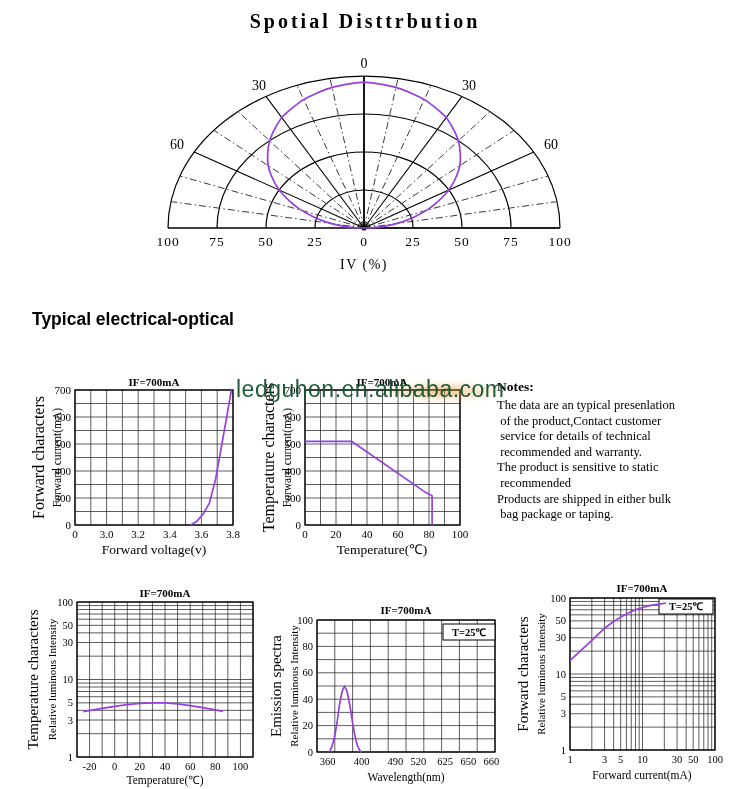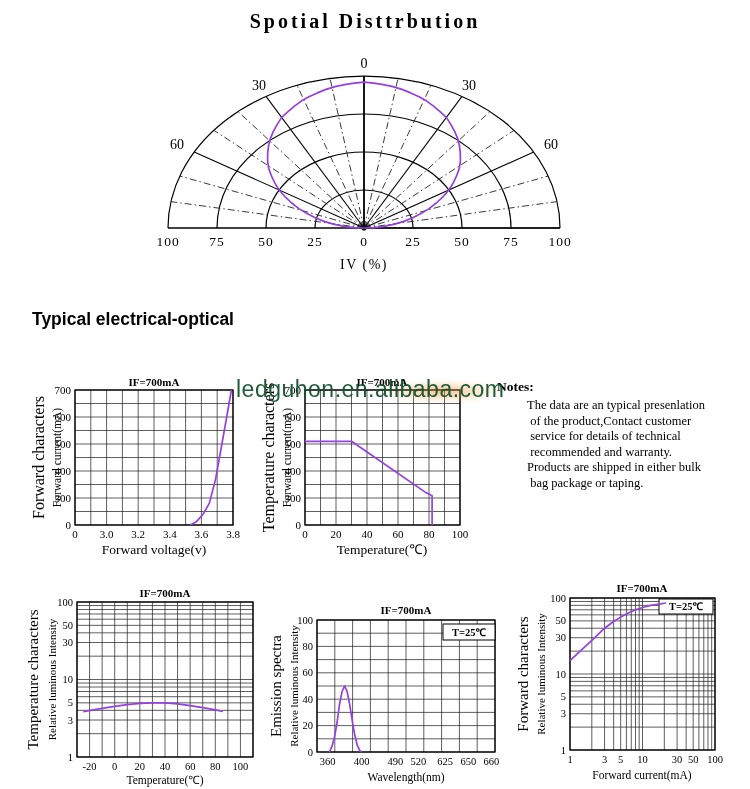--- a/index.html
+++ b/index.html
@@ -9,21 +9,21 @@
         font-size:20px;font-weight:bold;letter-spacing:3px;}
   .section-heading{position:absolute;left:32px;top:308px;
         font-family:"Liberation Sans",sans-serif;font-weight:bold;font-size:17.5px;line-height:23px;}
   .watermark{position:absolute;left:236px;top:376px;z-index:6;
         font-family:"Liberation Sans",sans-serif;font-size:23px;letter-spacing:.5px;opacity:.95;}
   .wm-glow{position:absolute;left:382px;top:381px;width:120px;height:21px;z-index:5;
         background:radial-gradient(ellipse at center, rgba(233,144,48,.55) 0%, rgba(233,144,48,0) 72%);
         filter:blur(2px);}
   .notes{position:absolute;left:497px;top:379px;width:235px;z-index:2;}
   .notes-title{font-size:13.5px;font-weight:bold;margin-bottom:3px;}
-  .notes-body div{font-size:12.5px;line-height:15.6px;white-space:pre;margin-left:30px;}
+  .notes-body div{font-size:12.5px;line-height:15.6px;white-space:pre;}
   svg{position:absolute;z-index:1;}
   svg text{font-family:"Liberation Serif",serif;fill:#000;}
 </style>
 </head>
 <body>
 
 <div class="page">
 
   <div class="main-title">Spotial Disttrbution</div>
 
@@ -358,18 +358,20 @@
       <path d="M62.0 85.6 L70.3 77.8 L78.7 70.1 L86.8 62.7 L96.6 53.2 L105.6 46.5 L112.7 42.1 L120.9 37.7 L127.5 34.8 L134.5 32.5 L142.8 30.4 L151.2 29.2 L157.9 28.0" fill="none" stroke="#9640e0" stroke-width="1.7" stroke-linejoin="round"></path>
     </svg>
 
   <div class="notes">
     <div class="notes-title">Notes:</div>
     <div class="notes-body" id="notes-body">
         <div>The data are an typical presenlation</div>
         <div> of the product,Contact customer</div>
         <div> service for details of technical</div>
         <div> recommended and warranty.</div>
+        <div>The product is sensitive to static</div>
+        <div> recommended</div>
         <div>Products are shipped in either bulk</div>
         <div> bag package or taping.</div>
       </div>
   </div>
 
 </div>
 
 </body></html>

